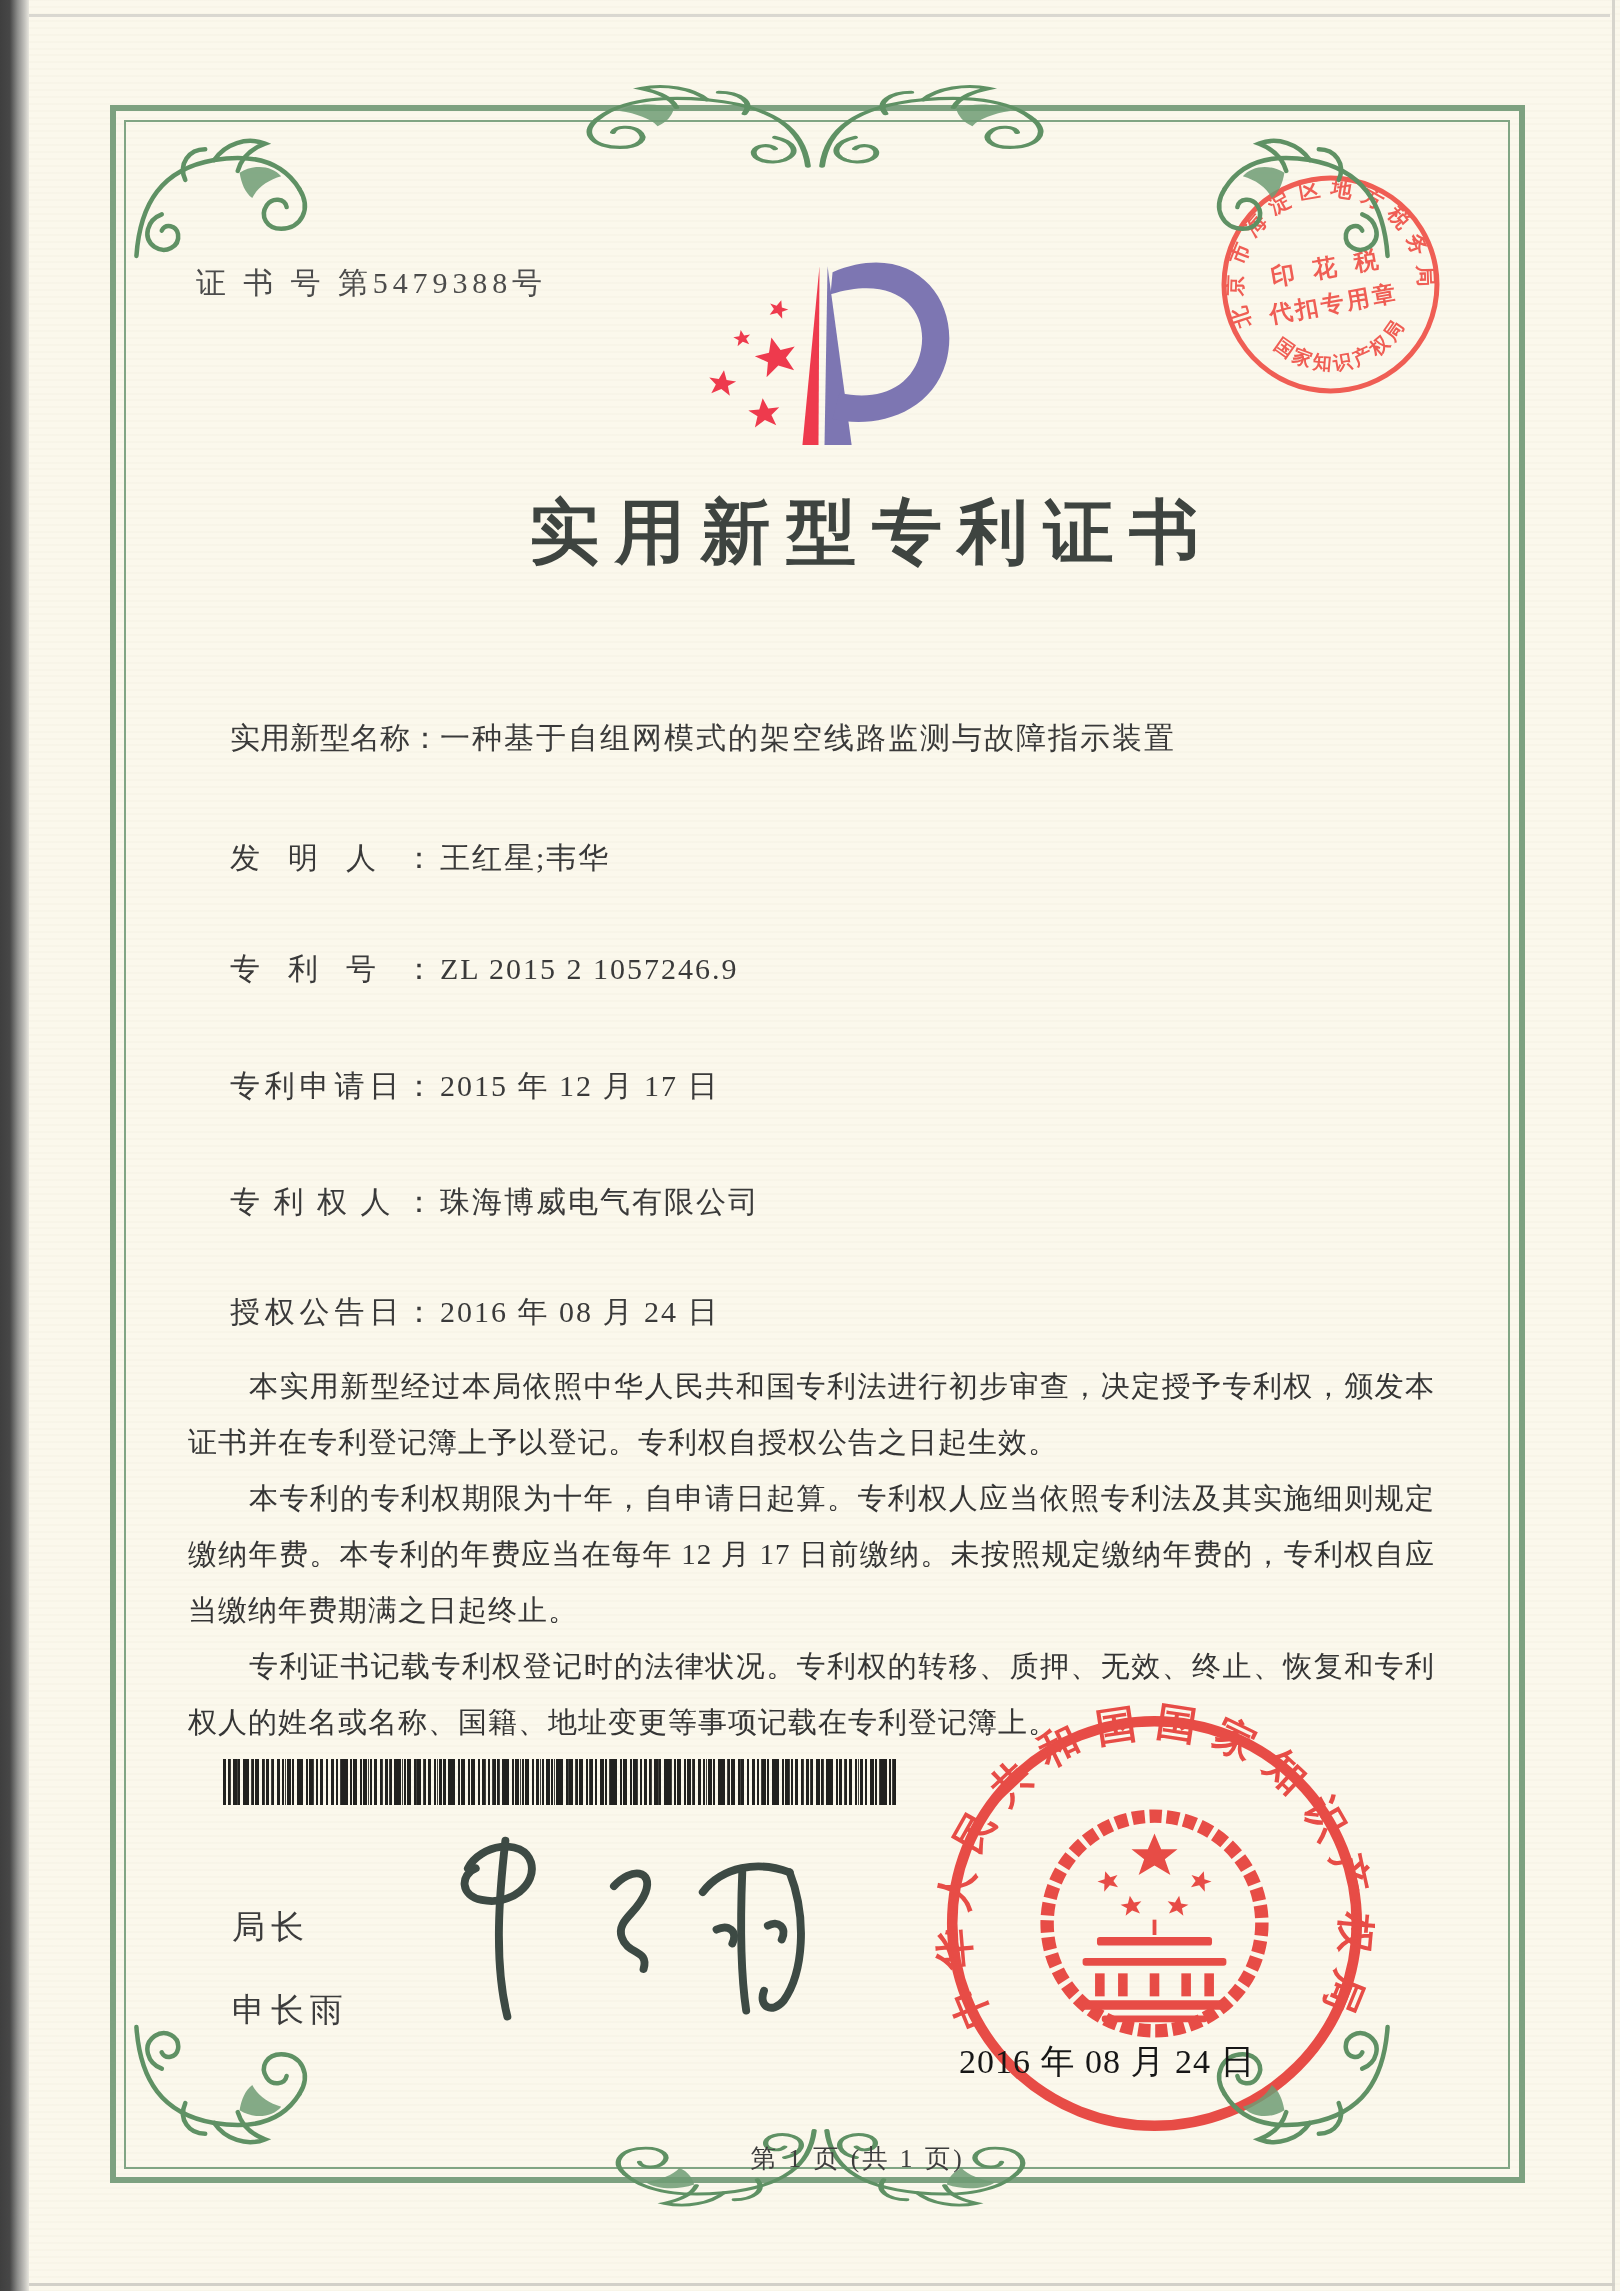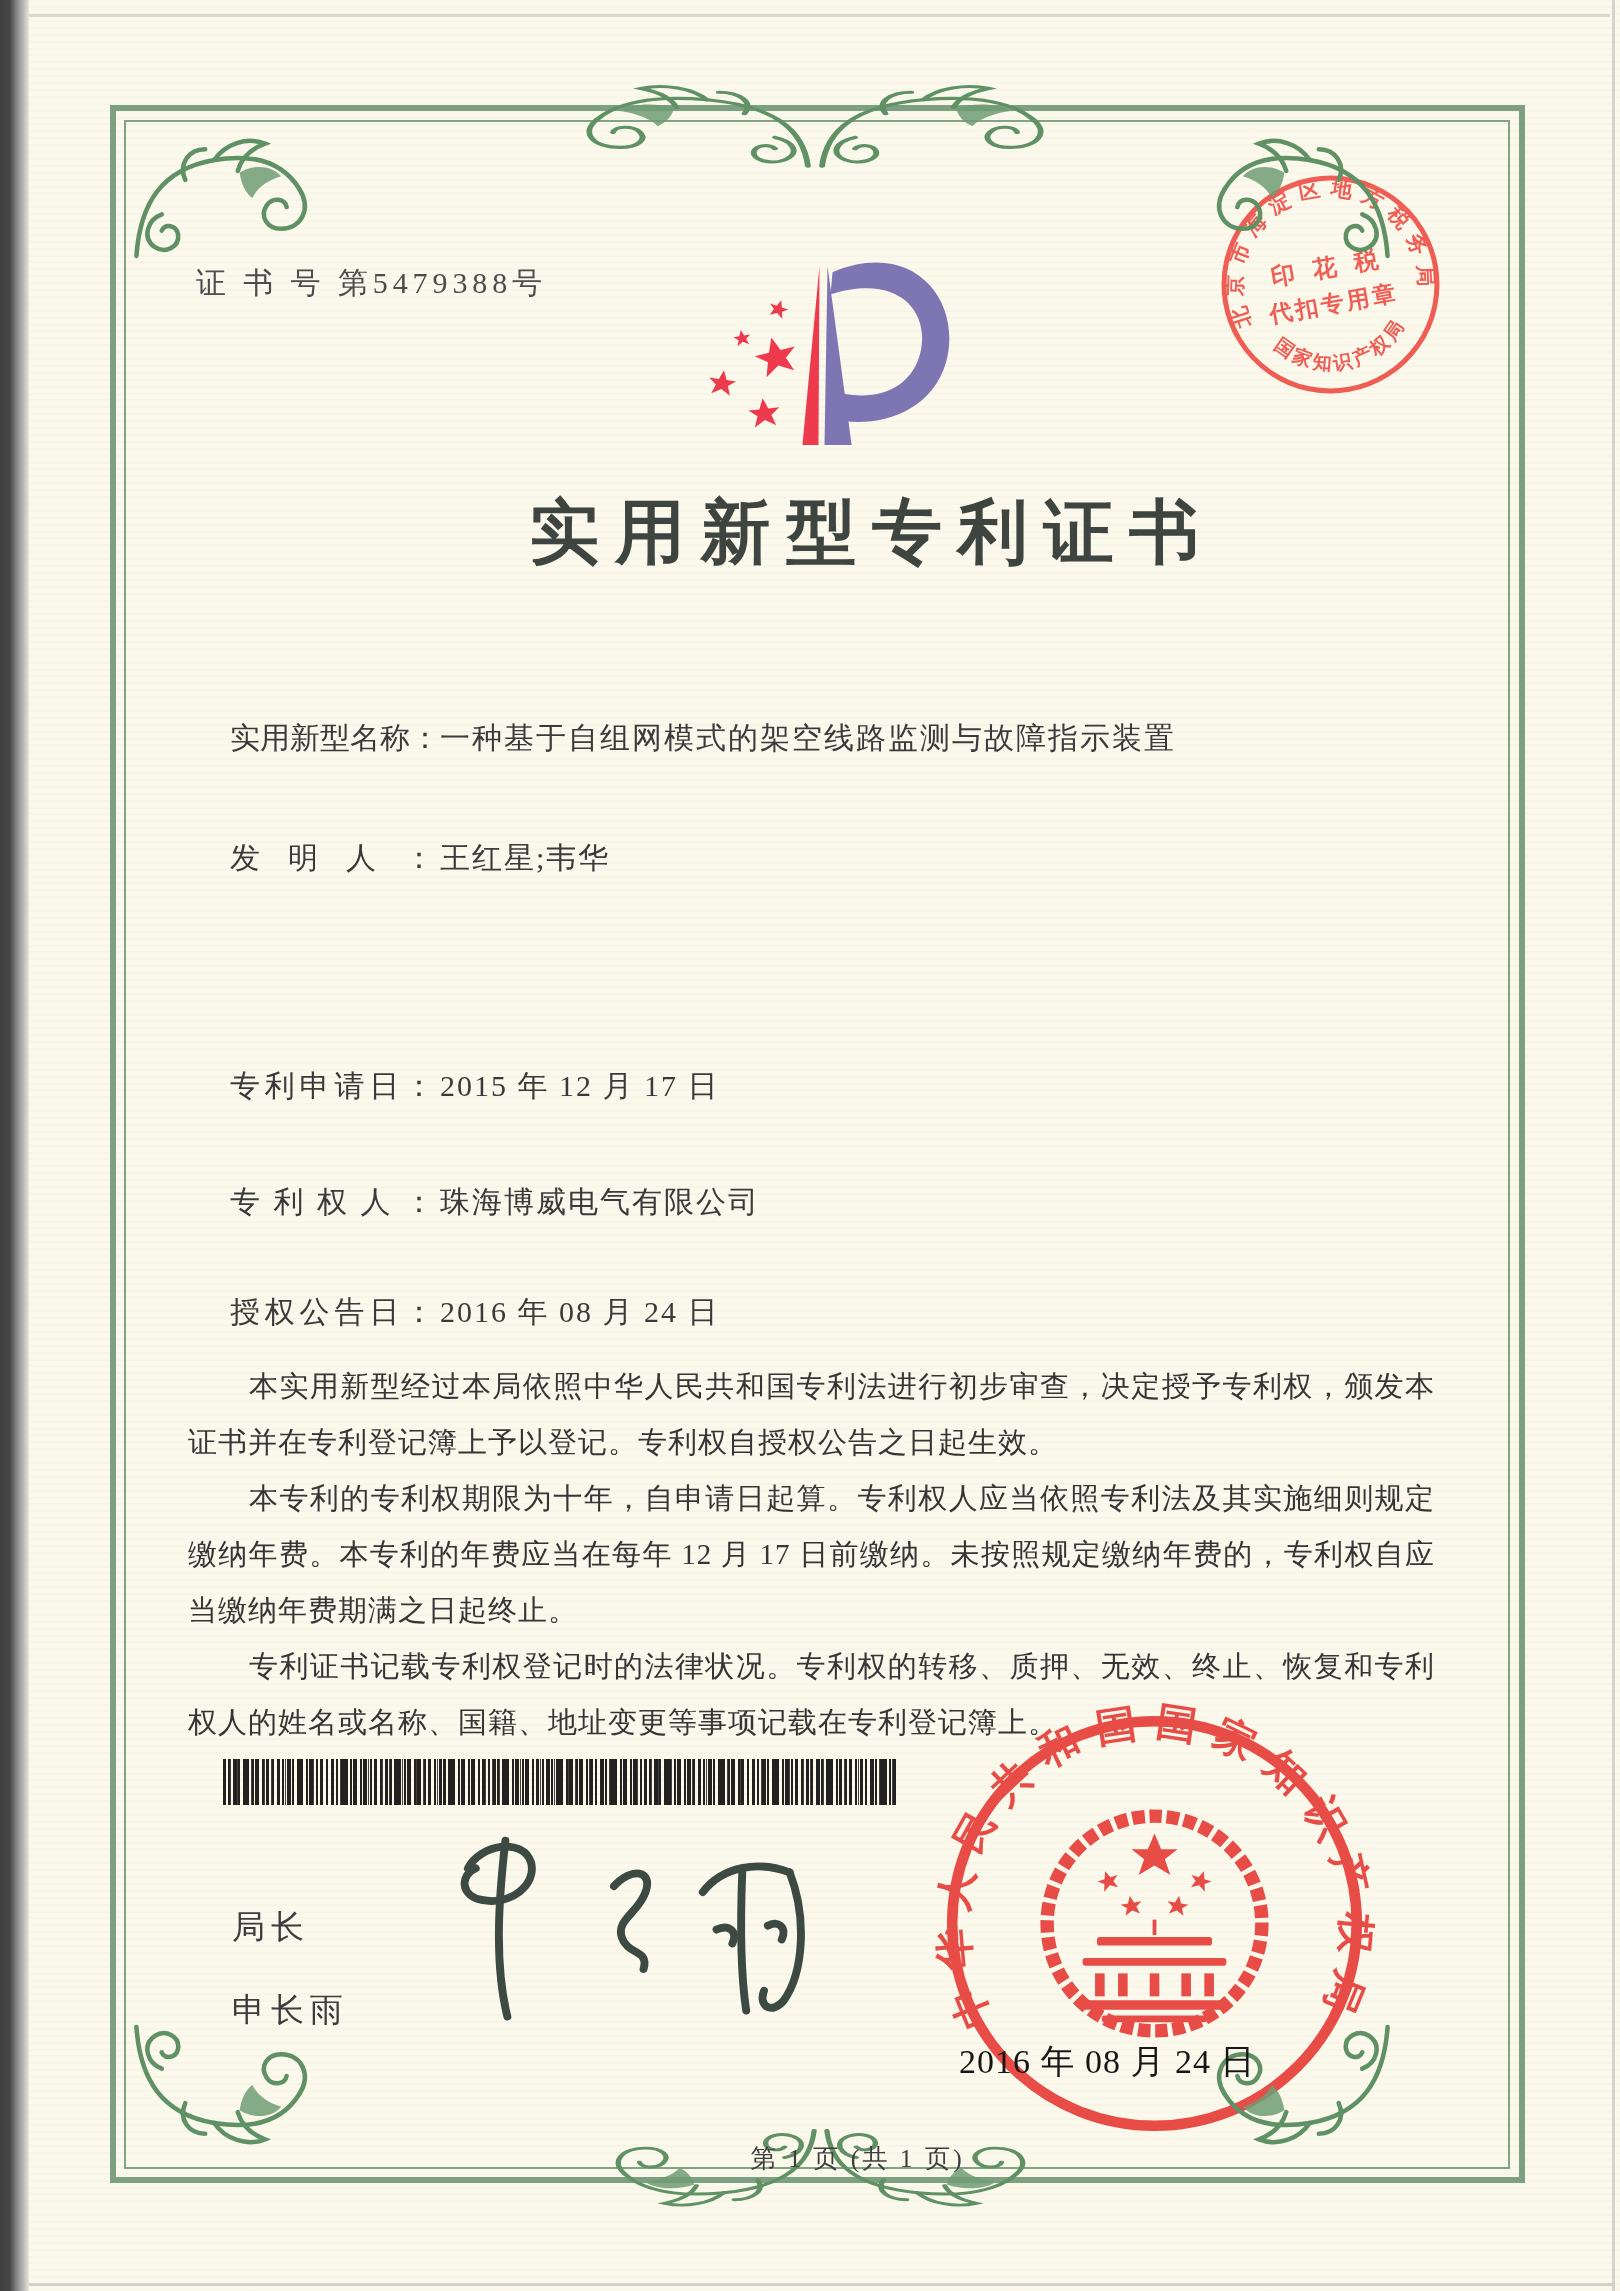--- a/index.html
+++ b/index.html
@@ -140,20 +140,23 @@
   </svg>
 
   <div class="title">实用新型专利证书</div>
 
   <div class="frow r1">
     <span class="flabel">实用新型名称：</span><span class="fvalue">一种基于自组网模式的架空线路监测与故障指示装置</span>
   </div>
   <div class="frow r2">
     <span class="flabel">发明人：</span><span class="fvalue">王红星;韦华</span>
   </div>
+  <div class="frow r3">
+    <span class="flabel">专利号：</span><span class="fvalue">ZL 2015 2 1057246.9</span>
+  </div>
   <div class="frow r4">
     <span class="flabel">专利申请日：</span><span class="fvalue">2015 年 12 月 17 日</span>
   </div>
   <div class="frow r5">
     <span class="flabel">专利权人：</span><span class="fvalue">珠海博威电气有限公司</span>
   </div>
   <div class="frow r6">
     <span class="flabel">授权公告日：</span><span class="fvalue">2016 年 08 月 24 日</span>
   </div>
 

